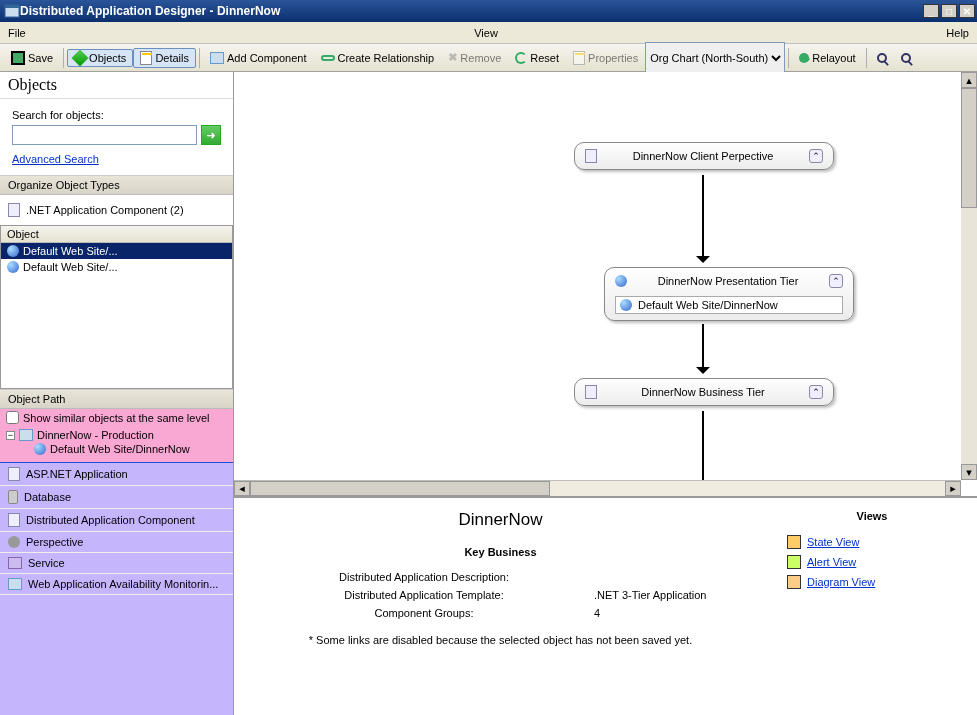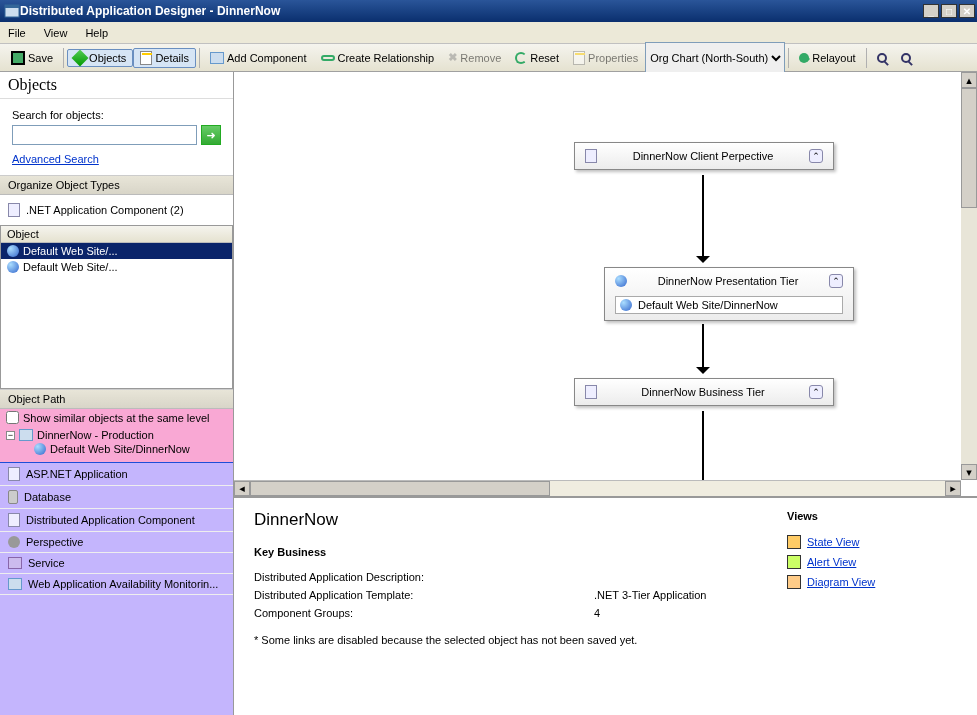--- a/index.html
+++ b/index.html
@@ -5,21 +5,21 @@
 * { box-sizing: border-box; margin: 0; padding: 0; font-family: Tahoma, Arial, sans-serif; font-size: 11px; }
 body { background: #ece9d8; width: 977px; height: 715px; overflow: hidden; }
 
 
 .titlebar { background: linear-gradient(to bottom, #2a5599, #0a2f6e); color: #fff; height: 22px; display: flex; align-items: center; padding: 0 2px 0 4px; font-weight: bold; }
 .titlebar .title-text { flex: 1; font-size: 12px; }
 .titlebar .win-btns { display: flex; gap: 2px; }
 .titlebar .win-btn { width: 16px; height: 14px; background: #d4d0c8; border: 1px solid #333; display: flex; align-items: center; justify-content: center; font-size: 10px; cursor: pointer; }
 
 
-.menubar { background: #ece9d8; height: 22px; display: flex; align-items: center; padding: 0 8px; gap: 18px; border-bottom: 1px solid #c0c0c0; }
+.menubar { background: #ece9d8; height: 22px; display: flex; align-items: center; padding: 0 8px; gap: 28px; border-bottom: 1px solid #c0c0c0; justify-content: space-between; }
 .menubar .menu-item { cursor: pointer; }
 
 
 .toolbar { background: linear-gradient(to bottom, #f5f4ee, #e5e2d0); height: 28px; display: flex; align-items: center; padding: 0 4px; border-bottom: 1px solid #a0a0a0; }
 .toolbar .tb-btn { display: flex; align-items: center; gap: 3px; padding: 2px 6px; cursor: pointer; border: 1px solid transparent; border-radius: 2px; }
 .toolbar .tb-btn.active { background: #d6e5f5; border: 1px solid #6a8fc0; }
 .toolbar .tb-btn.disabled { opacity: 0.5; }
 .toolbar .tb-sep { width: 1px; height: 20px; background: #b0b0b0; margin: 0 3px; }
 .toolbar select { font-size: 11px; border: 1px solid #7f9db9; height: 32px; min-width: 140px; }
 .icon-sm { width: 16px; height: 16px; display: inline-block; }
@@ -67,21 +67,21 @@
 .tree-indent { padding-left: 28px; }
 .tree-toggle { width: 9px; height: 9px; border: 1px solid #888; display: inline-flex; align-items: center; justify-content: center; font-size: 9px; line-height: 1; cursor: pointer; background: #fff; }
 
 .bottom-list { background: #c4b5fd; border-top: 1px solid #1d4ed8; flex: 1; overflow: hidden; }
 .bottom-list .bl-row { display: flex; align-items: center; gap: 6px; padding: 4px 8px; border-bottom: 1px solid #eee; cursor: pointer; }
 
 
 .right-side { flex: 1; display: flex; flex-direction: column; }
 .canvas-wrap { flex: 1; background: #fff; position: relative; overflow: hidden; border-bottom: 1px solid #999; }
 .canvas { position: relative; width: 100%; height: 100%; }
-.node { position: absolute; background: linear-gradient(to bottom, #fff, #ececec); border: 1px solid #888; border-radius: 0; box-shadow: 2px 2px 3px rgba(0,0,0,0.25); padding: 6px 10px; }
+.node { position: absolute; background: linear-gradient(to bottom, #fff, #ececec); border: 1px solid #888; border-radius: 10px; box-shadow: 2px 2px 3px rgba(0,0,0,0.25); padding: 6px 10px; }
 .node-hdr { display: flex; align-items: center; gap: 6px; }
 .node-hdr .collapse { width: 14px; height: 14px; border: 1px solid #88a; background: #eef; border-radius: 3px; display: flex; align-items: center; justify-content: center; font-size: 9px; cursor: pointer; }
 .node-hdr .node-title { flex: 1; text-align: center; padding: 0 10px; }
 .node-body { margin-top: 8px; padding: 2px 4px; border: 1px solid #aaa; background: #fff; display: flex; align-items: center; gap: 6px; }
 
 .arrow-line { position: absolute; width: 2px; background: #000; left: 468px; }
 .arrow-head { position: absolute; left: 462px; width: 0; height: 0; border: 7px solid transparent; border-top-color: #000; }
 
 .hscroll { height: 16px; background: #e8e5d8; border-top: 1px solid #bbb; display: flex; }
 .hscroll .sc-btn { width: 16px; background: #d4d0c8; border: 1px solid #999; display: flex; align-items: center; justify-content: center; cursor: pointer; }
@@ -89,21 +89,21 @@
 .hscroll .sc-thumb { position: absolute; left: 0; width: 300px; height: 100%; background: #d4d0c8; border: 1px solid #999; }
 
 .vscroll { position: absolute; right: 0; top: 0; width: 16px; height: calc(100% - 16px); background: #e8e5d8; }
 .vscroll .sc-btn { height: 16px; width: 100%; background: #d4d0c8; border: 1px solid #999; display: flex; align-items: center; justify-content: center; cursor: pointer; }
 .vscroll .sc-track { height: calc(100% - 32px); position: relative; }
 .vscroll .sc-thumb { position: absolute; top: 0; height: 120px; width: 100%; background: #d4d0c8; border: 1px solid #999; }
 
 
 .details-panel { height: 218px; background: #fff; border-top: 1px solid #999; display: flex; flex-direction: column; }
 .details-hdr { background: linear-gradient(to bottom, #eef3fb, #d6e2f0); padding: 4px 10px; font-weight: bold; border-bottom: 1px solid #b0c0d8; font-size: 12px; }
-.details-body { padding: 12px 20px; display: flex; gap: 40px; }
+.details-body { padding: 12px 20px; display: flex; gap: 40px; text-align: center; }
 .details-main { flex: 1; }
 .details-main h2 { font-size: 17px; font-weight: normal; margin-bottom: 16px; }
 .kd-title { font-weight: bold; margin-bottom: 10px; }
 .kd-row { display: flex; padding: 3px 0; }
 .kd-row .kd-label { width: 340px; }
 .kd-note { margin-top: 12px; font-size: 11px; }
 .views-col { width: 170px; }
 .views-col .v-title { font-weight: bold; margin-bottom: 10px; }
 .views-col .v-item { display: flex; align-items: center; gap: 6px; padding: 3px 0; color: #0033cc; text-decoration: underline; cursor: pointer; }
 

